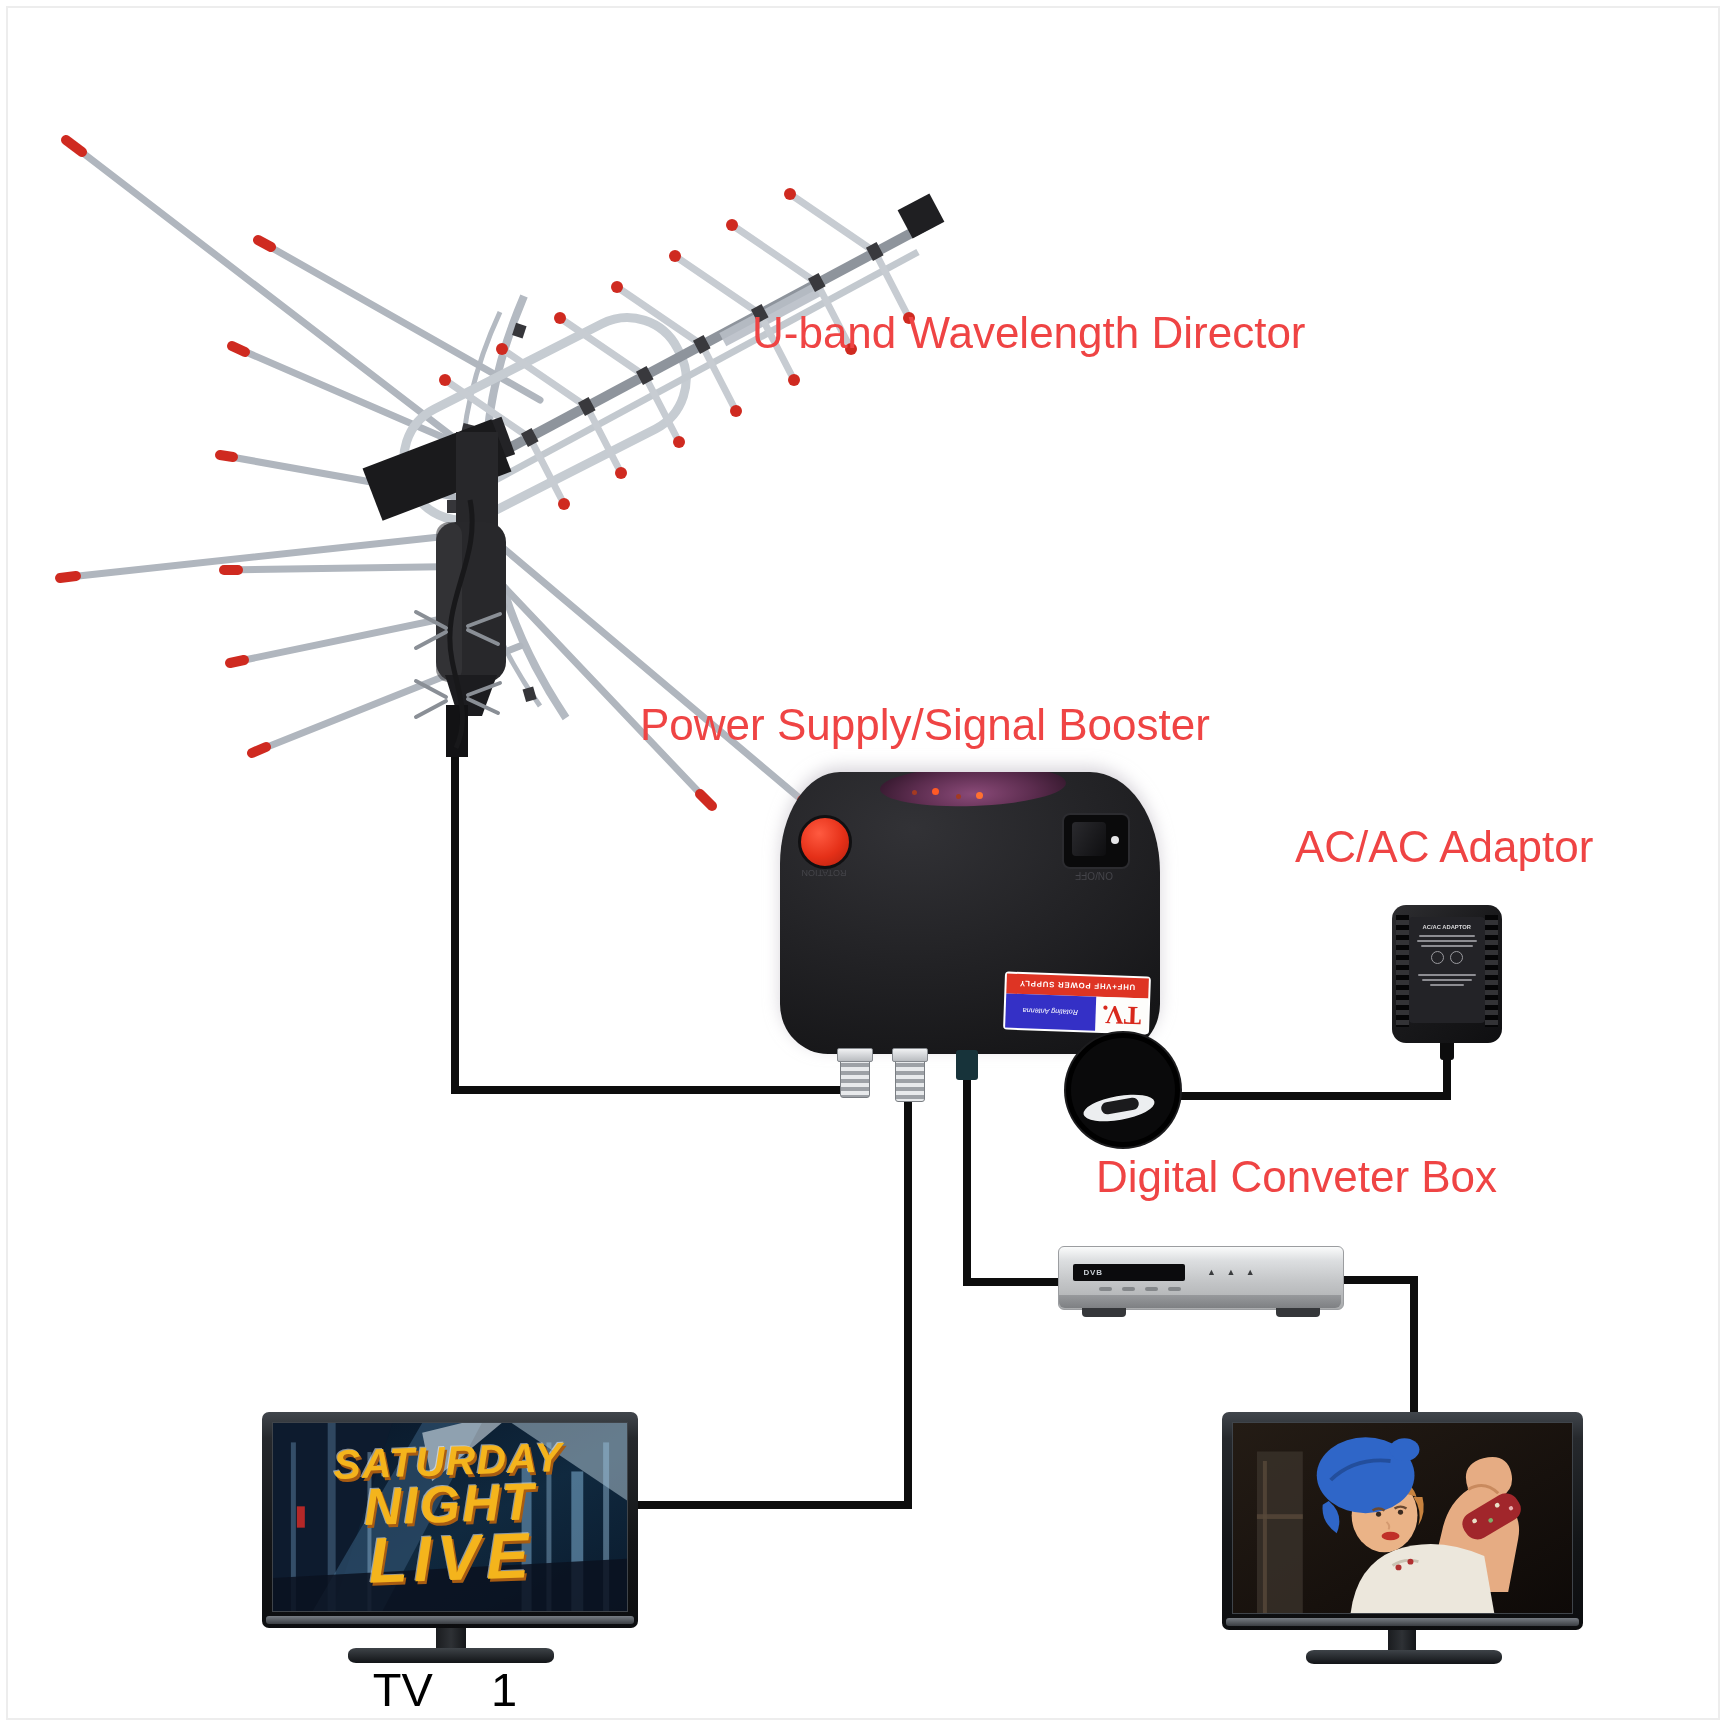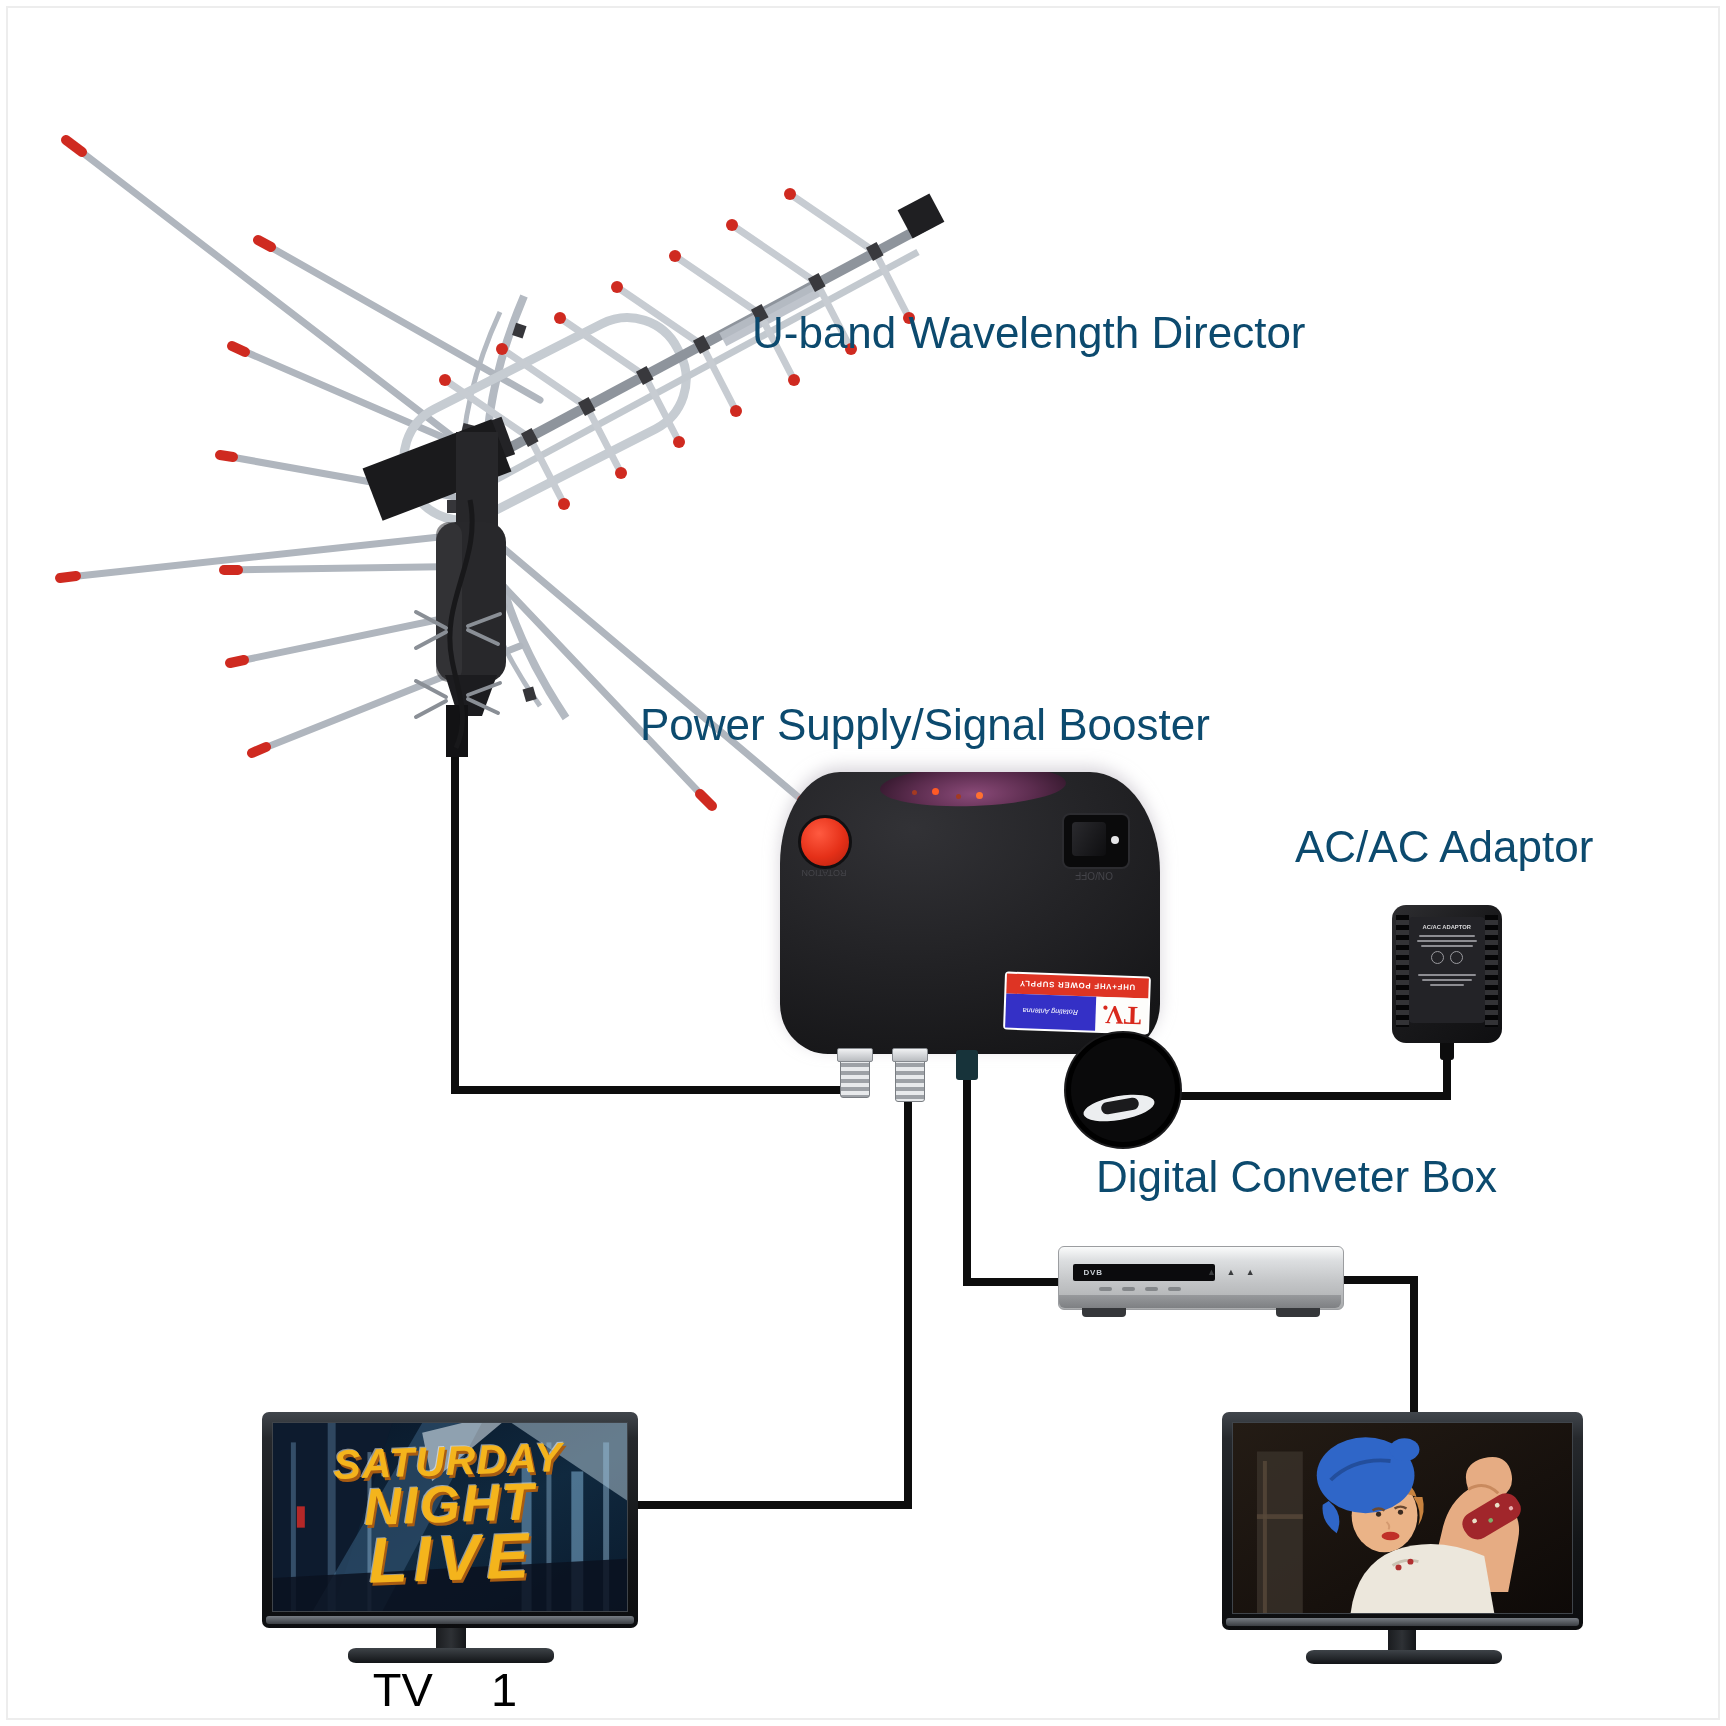--- a/index.html
+++ b/index.html
@@ -1,21 +1,21 @@
 <!DOCTYPE html>
 <html><head>
 <meta charset="utf-8">
 <style>
   html,body{margin:0;padding:0;background:#fff;}
   body{width:1726px;height:1726px;font-family:"Liberation Sans",sans-serif;}
   .canvas{position:absolute;left:0;top:0;width:1726px;height:1726px;background:#fff;overflow:hidden;}
   .frame{position:absolute;inset:6px;border:2px solid #ededed;pointer-events:none;}
   svg.art{position:absolute;left:0;top:0;}
 
-  .lbl{position:absolute;color:#0c4a6e;font-size:44px;white-space:pre;letter-spacing:0;}
+  .lbl{position:absolute;color:#ef4444;font-size:44px;white-space:pre;letter-spacing:0;}
   .tvlbl{position:absolute;color:#000000;font-size:47px;text-align:center;word-spacing:16px;white-space:pre;}
 
   
   .pbox{position:absolute;left:780px;top:772px;width:380px;height:282px;
         background:radial-gradient(130% 120% at 35% 20%, #323236 0%, #232326 38%, #151517 75%, #0e0e10 100%);
         border-radius:60px 70px 48px 48px / 92px 100px 50px 50px;
         box-shadow:0 -5px 16px rgba(190,185,195,.6);overflow:hidden;}
   .led{position:absolute;left:100px;top:-6px;width:186px;height:40px;border-radius:50%;
        background:radial-gradient(60% 100% at 50% 70%, #8a4a78 0%, #5b2c4e 55%, #2c1426 100%);
        transform:rotate(-2deg);}
@@ -56,21 +56,21 @@
            display:flex;flex-direction:column;align-items:center;padding-top:4px;box-sizing:border-box;}
   .adtitle{color:#d8d8da;font-size:10px;transform:scale(.58);white-space:nowrap;font-weight:bold;}
   .adline{height:2px;background:#8d8d92;margin-top:3px;border-radius:1px;}
   .adcirc{width:11px;height:11px;border:1px solid #9a9a9e;border-radius:50%;display:inline-block;margin:4px 3px 0;}
   .cordnub{position:absolute;left:1440px;top:1040px;width:14px;height:20px;background:#0c0c0d;border-radius:3px;}
 
   
   .dvb{position:absolute;left:1058px;top:1246px;width:284px;height:62px;border-radius:6px;
        background:linear-gradient(180deg,#fafbfb 0%,#dcdee0 22%,#c2c4c6 58%,#aaacae 100%);
        border:1px solid #9b9da0;}
-  .dvbdisp{position:absolute;left:14px;top:17px;width:142px;height:17px;background:#0b0b0d;border-radius:2px;
+  .dvbdisp{position:absolute;left:14px;top:17px;width:112px;height:17px;background:#0b0b0d;border-radius:2px;
            color:#c9ced3;display:flex;align-items:center;}
   .dvbtxt{font-size:10px;transform:scale(.8);font-weight:bold;letter-spacing:1px;margin-left:8px;}
   .dvbtris{position:absolute;left:148px;top:17px;height:17px;color:#3a3c3e;font-size:9px;line-height:17px;letter-spacing:4px;}
   .pillrow{position:absolute;left:40px;top:40px;display:flex;gap:10px;}
   .pill{width:13px;height:4px;background:#84878a;border-radius:2px;}
   .dvbstrip{position:absolute;left:0;top:48px;width:282px;height:13px;background:linear-gradient(180deg,#97999c,#7e8083);
             border-radius:0 0 6px 6px;}
   .foot{position:absolute;height:9px;background:#35373a;border-radius:0 0 4px 4px;}
 
   

